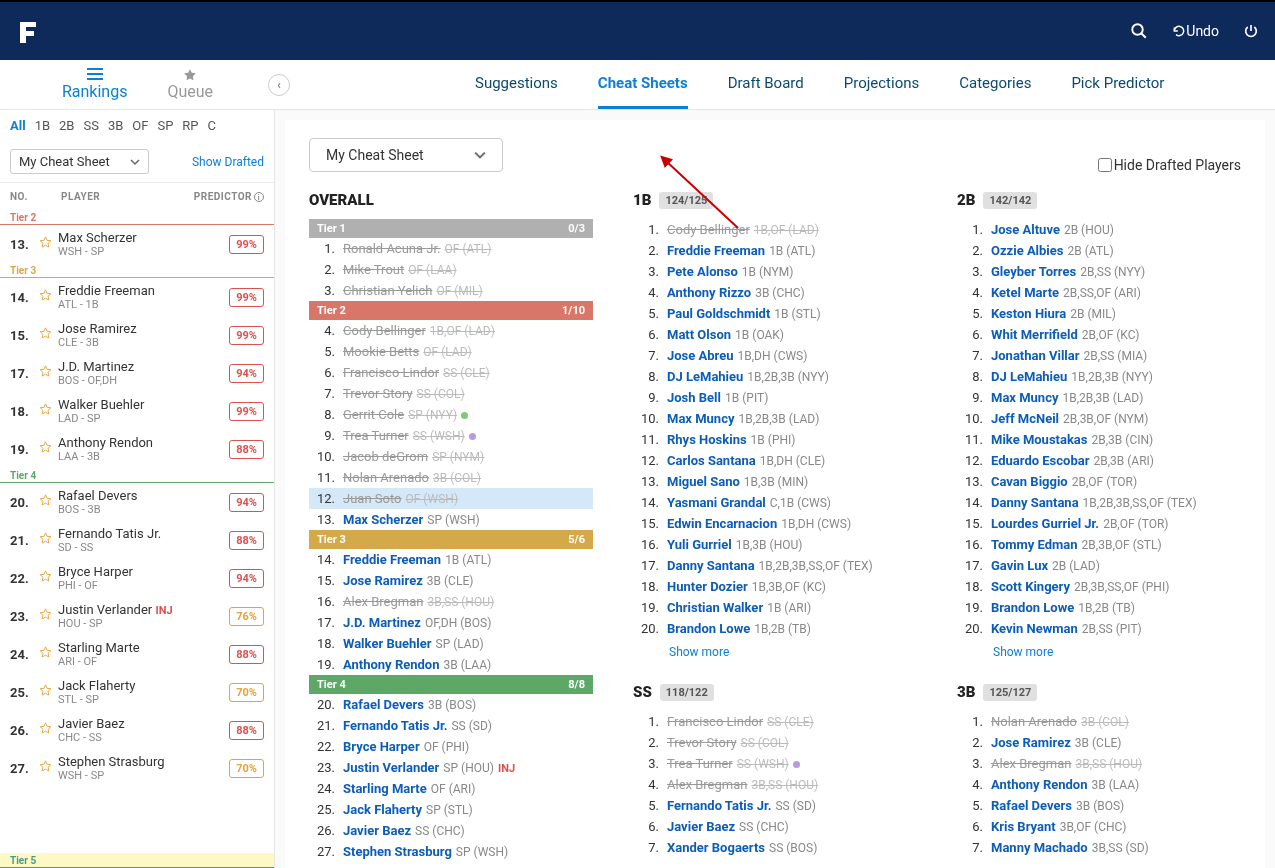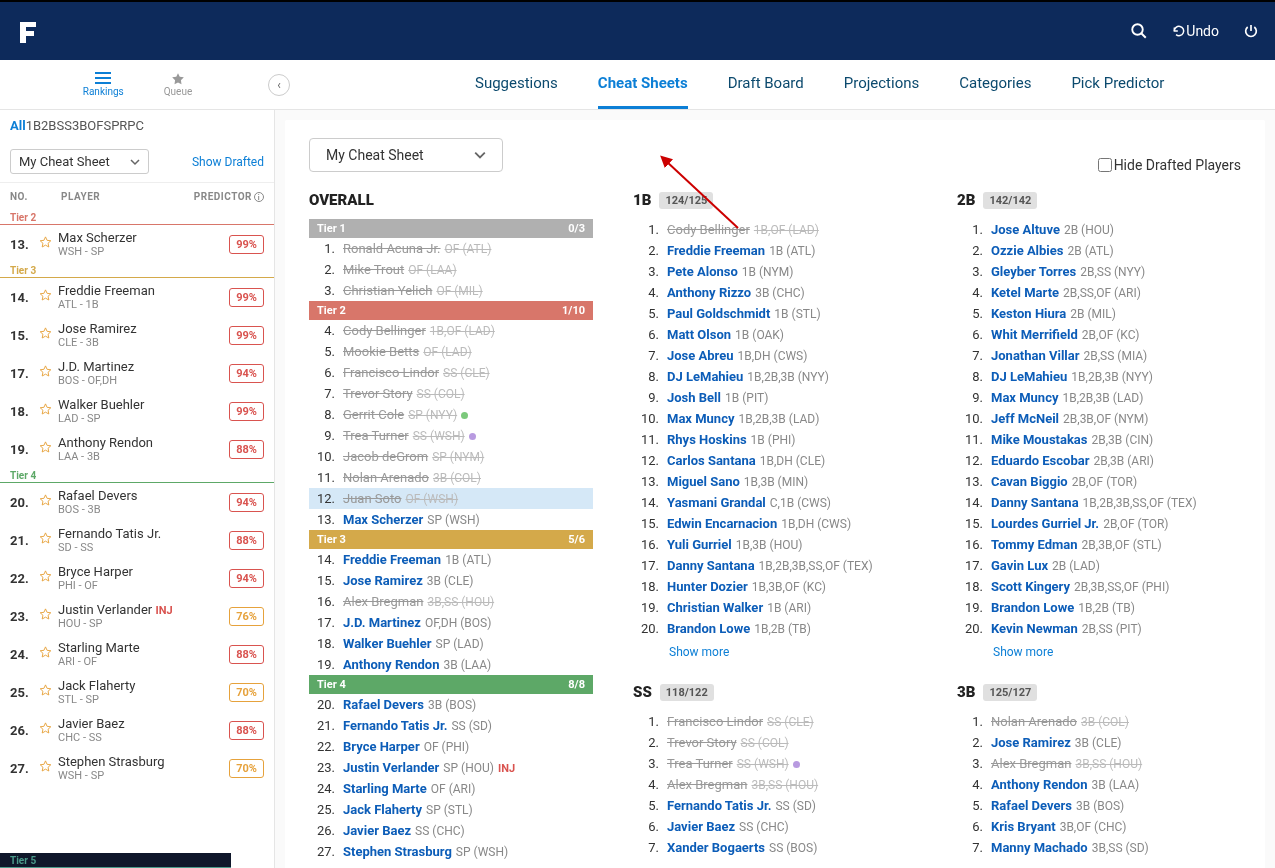--- a/index.html
+++ b/index.html
@@ -9,51 +9,51 @@
 .logo { width: 24px; height: 24px; margin-right: 40px; display: flex; align-items: center; justify-content: center; }
 .logo svg { width: 24px; height: 24px; }
 .title-block { flex: 0 0 auto; }
 .app-title { font-size: 17px; font-weight: 700; }
 .app-sub { font-size: 13px; color: #e8e8e8; display: flex; align-items: center; gap: 4px; margin-top: 2px; }
 .topbar-right { margin-left: auto; display: flex; align-items: center; gap: 24px; }
 .top-icon { color: #fff; cursor: pointer; display: flex; align-items: center; gap: 0; font-size: 14px; }
 
 .main-tabs { height: 50px; background: #fff; display: flex; align-items: center; border-bottom: 1px solid #e5e5e5; position: relative; }
 .sidebar-tabs { display: flex; width: 275px; justify-content: center; gap: 40px; }
-.sidebar-tab { display: flex; flex-direction: column; align-items: center; gap: 0; color: #999; font-size: 10px; cursor: pointer; }
+.sidebar-tab { display: flex; flex-direction: column; align-items: center; gap: 0; color: #999; font-size: 16px; cursor: pointer; }
 .sidebar-tab.active { color: #0c7fd6; }
 .collapse-btn { position: absolute; left: 268px; top: 14px; width: 22px; height: 22px; border: 1px solid #ccc; border-radius: 50%; background: #fff; display: flex; align-items: center; justify-content: center; font-size: 12px; color: #666; cursor: pointer; }
 .content-tabs { display: flex; gap: 40px; margin-left: 200px; }
 .content-tab { font-size: 15px; color: #0c4a6e; padding: 14px 0; cursor: pointer; border-bottom: 3px solid transparent; }
 .content-tab.active { color: #0c7fd6; font-weight: 700; border-bottom-color: #0c7fd6; }
 
 .arrow-annotation { position: absolute; top: 63px; left: 608px; z-index: 10; pointer-events: none; }
 
 .layout { display: flex; height: calc(868px - 110px); }
 .sidebar { width: 275px; border-right: 1px solid #e5e5e5; overflow-y: auto; overflow-x: hidden; }
 .content { flex: 1; overflow: auto; background: #fafafa; }
 
-.pos-filters { display: flex; gap: 0; padding: 8px 10px; font-size: 13px; }
+.pos-filters { display: flex; gap: 9px; padding: 8px 10px; font-size: 13px; }
 .pos-filters span { color: #555; cursor: pointer; }
 .pos-filters span.active { color: #0c7fd6; font-weight: 700; }
 
 .sheet-row { display: flex; align-items: center; justify-content: space-between; padding: 8px 10px; border-bottom: 1px solid #eee; }
 .sheet-select { border: 1px solid #ccc; border-radius: 3px; padding: 4px 8px; font-size: 13px; color: #333; display: flex; align-items: center; gap: 20px; cursor: pointer; }
 .show-drafted { color: #0c7fd6; font-size: 12px; cursor: pointer; }
 
 .list-header { display: flex; padding: 8px 10px; font-size: 10px; color: #888; font-weight: 700; letter-spacing: 0.5px; }
 .list-header .h-no { width: 40px; }
 .list-header .h-player { flex: 1; margin-left: 11px; }
 .list-header .h-pred { width: 80px; text-align: right; display: flex; align-items: center; gap: 2px; justify-content: flex-end; }
 
 .tier-label { font-size: 10px; font-weight: 700; padding: 2px 10px 1px; }
 .tier-2 { color: #d8766a; border-bottom: 1px solid #d8766a; }
 .tier-3 { color: #d4a94a; border-bottom: 1px solid #d4a94a; }
 .tier-4 { color: #5da867; border-bottom: 1px solid #5da867; }
-.tier-5 { color: #4a9a8a; border-bottom: 1px solid #4a9a8a; position: absolute; bottom: 0; left: 0; width: 231px; background: #0f172a; }
+.tier-5 { color: #4a9a8a; border-bottom: 1px solid #4a9a8a; position: absolute; bottom: 0; left: 0; width: 275px; background: #fef9c3; }
 
 .player-row { display: flex; align-items: center; padding: 5px 10px; }
 .pr-num { width: 28px; font-size: 13px; font-weight: 700; color: #333; }
 .pr-star { width: 20px; color: #e6a23c; font-size: 14px; cursor: pointer; }
 .pr-info { flex: 1; min-width: 0; }
 .pr-name { font-size: 13px; color: #333; font-weight: 400; }
 .pr-meta { font-size: 11px; color: #888; }
 .pr-badge { border: 1px solid; border-radius: 3px; padding: 2px 6px; font-size: 11px; font-weight: 700; }
 .pr-badge.p99 { color: #d9534f; border-color: #d9534f; }
 .pr-badge.p94 { color: #d9534f; border-color: #d9534f; }

